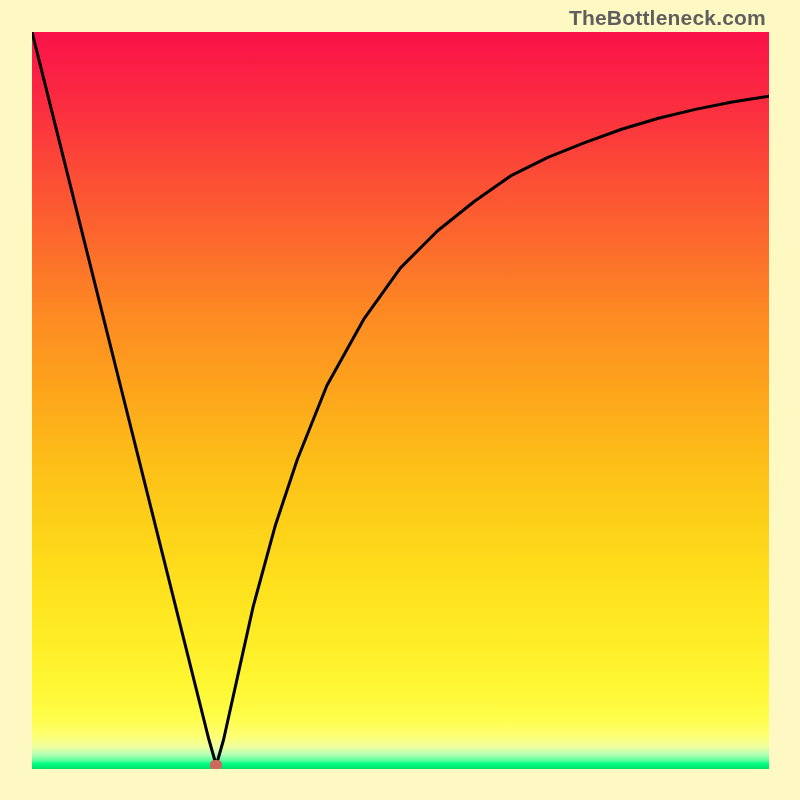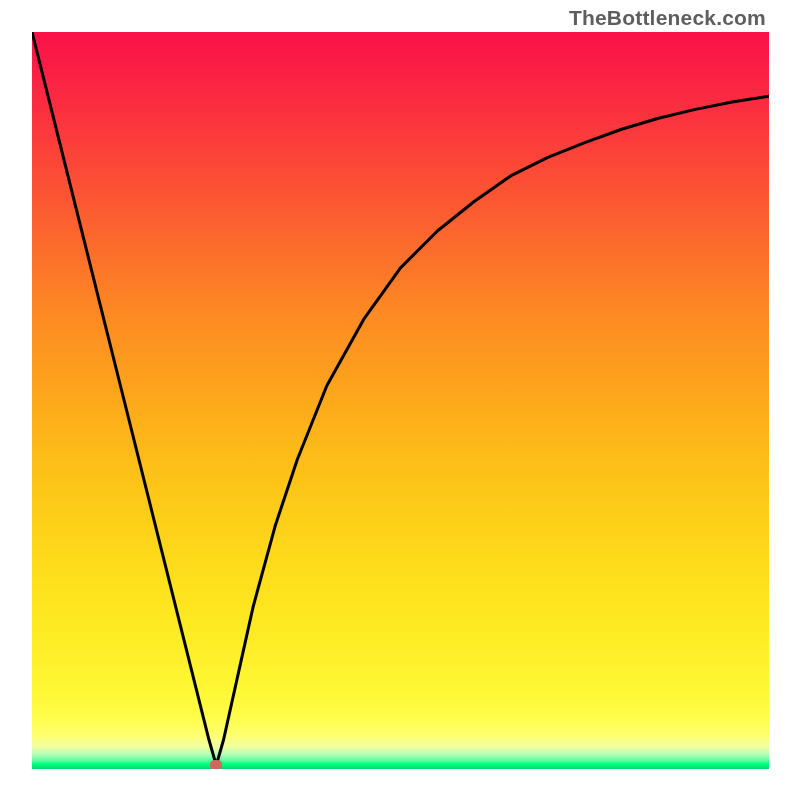--- a/index.html
+++ b/index.html
@@ -7,21 +7,21 @@
     padding: 0;
     width: 800px;
     height: 800px;
     background: #000000;
     overflow: hidden;
   }
   .outer-frame {
     position: relative;
     width: 800px;
     height: 800px;
-    background: #ffffff;
+    background: #fef9c3;
   }
   .plot-area {
     position: absolute;
     left: 32px;
     top: 32px;
     width: 737px;
     height: 737px;
     overflow: hidden;
   }
   .gradient-bg {

